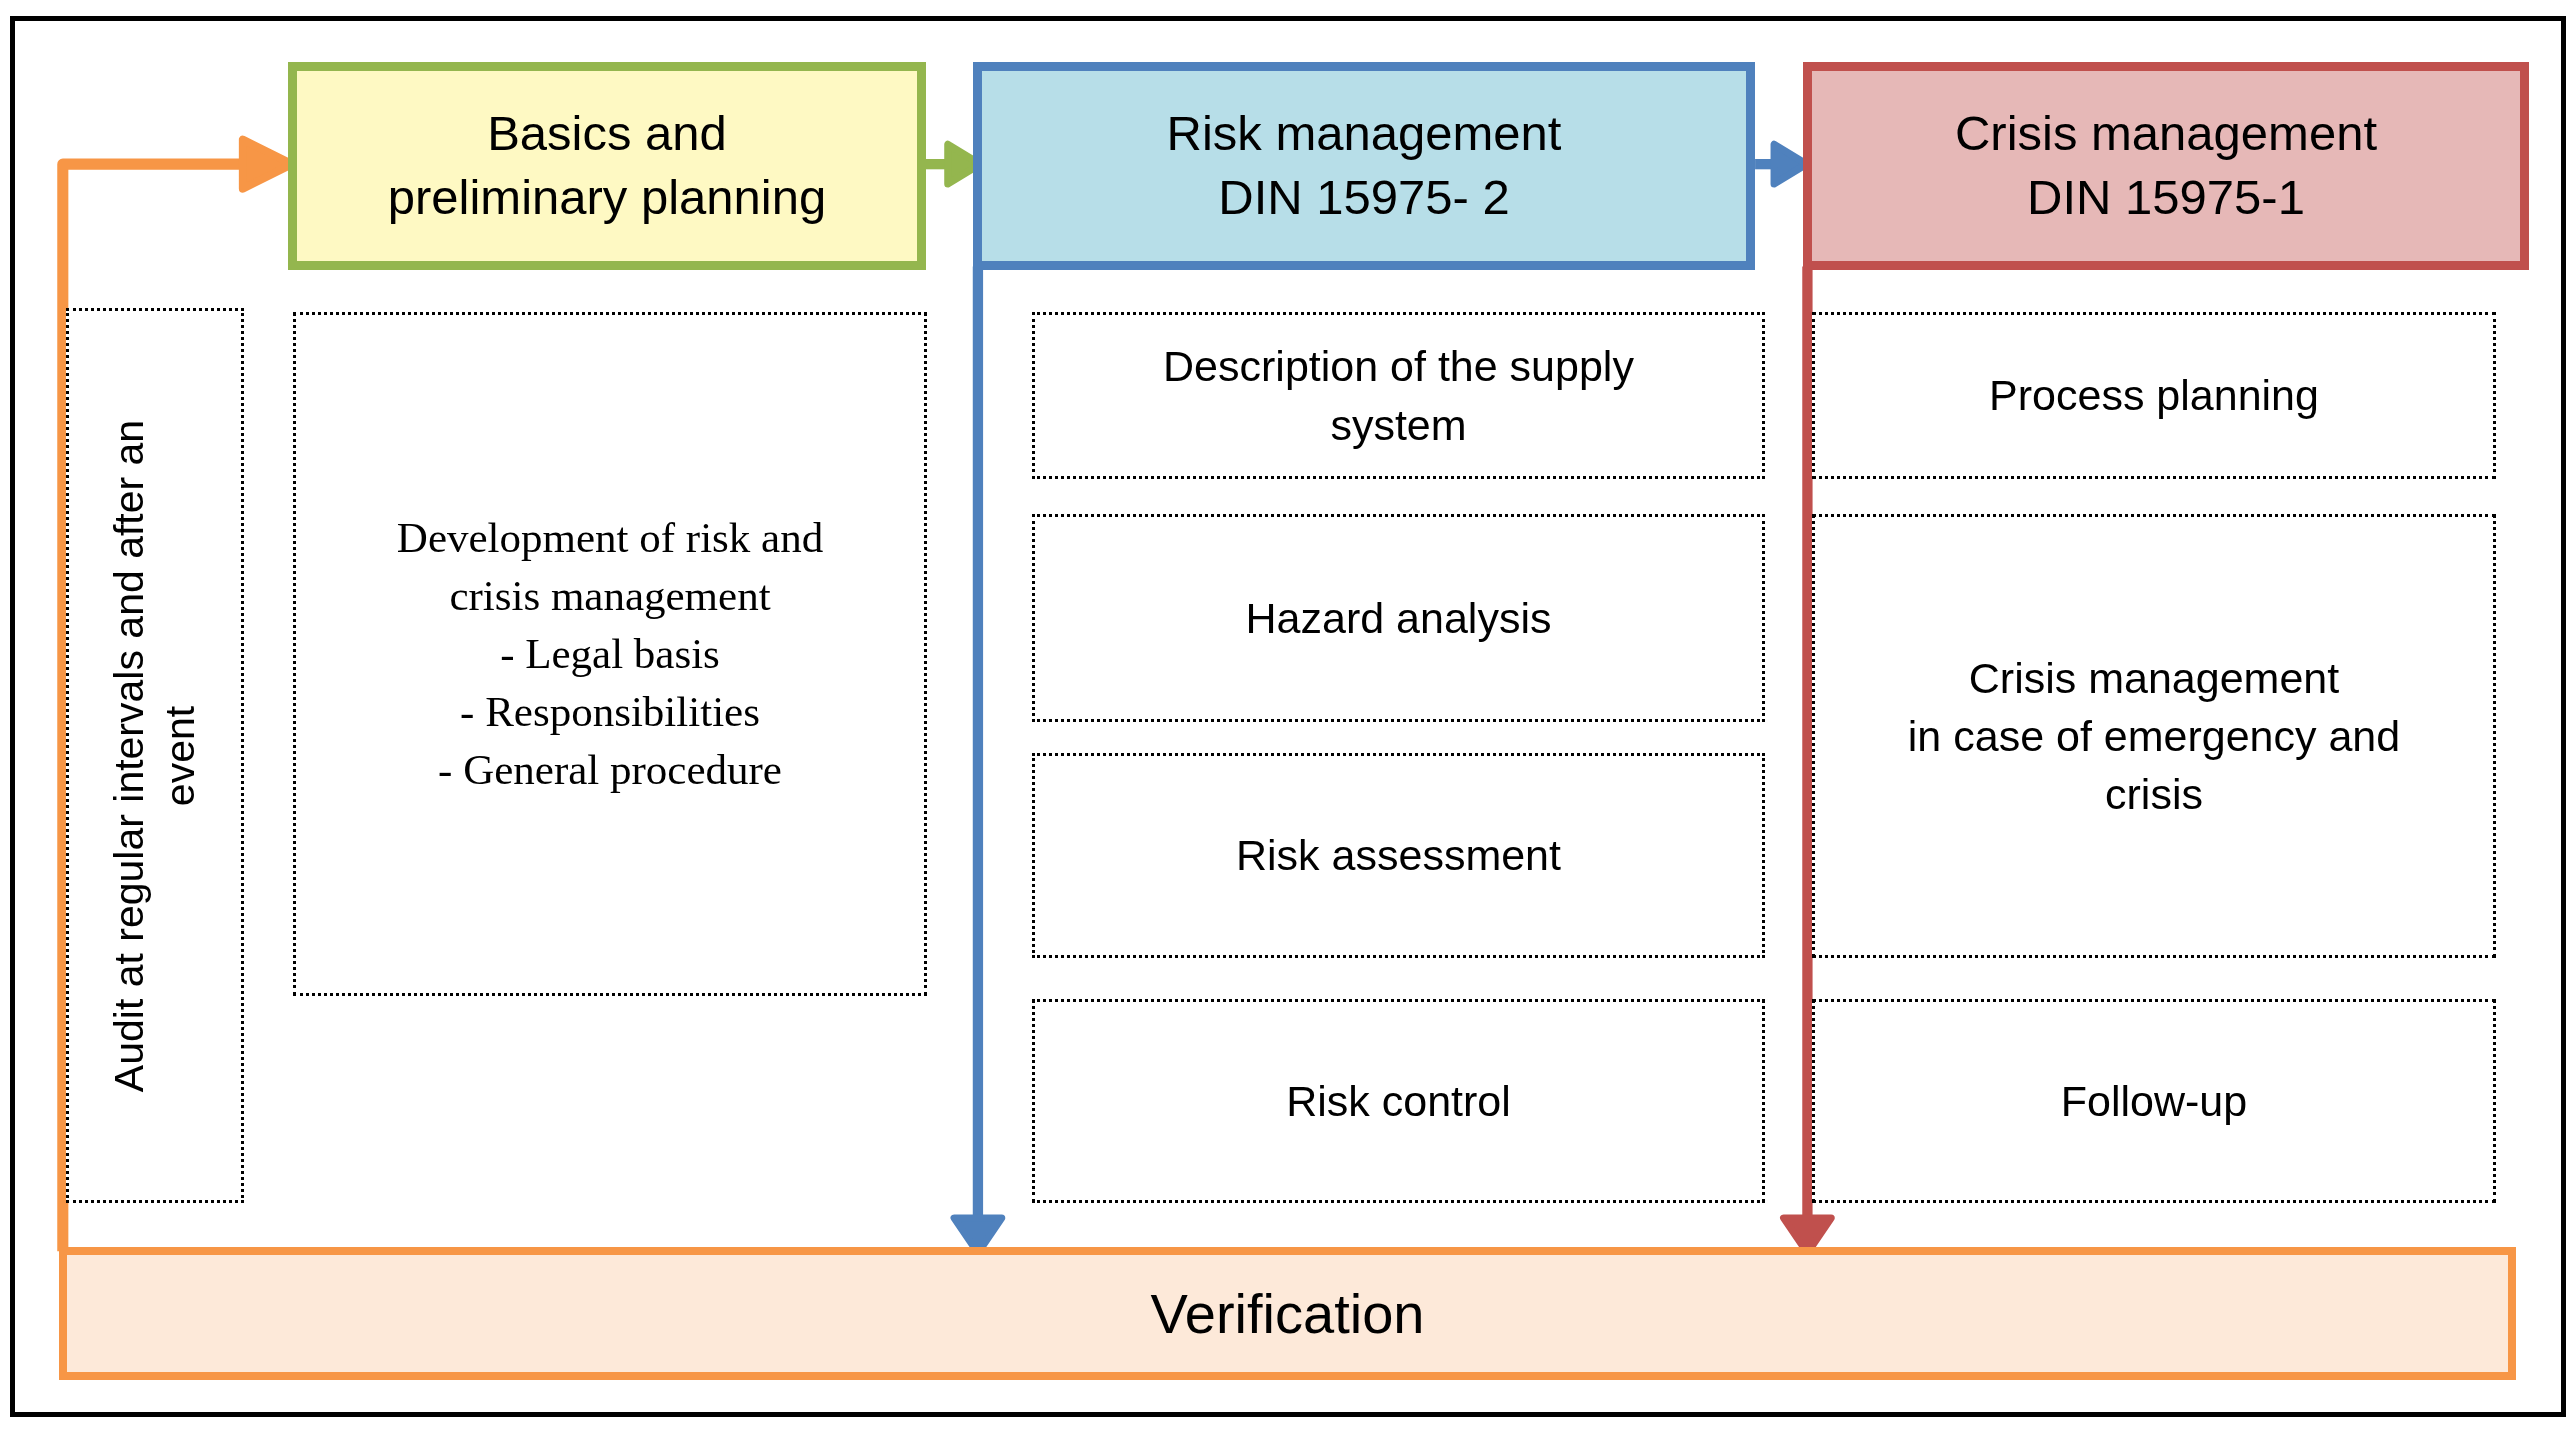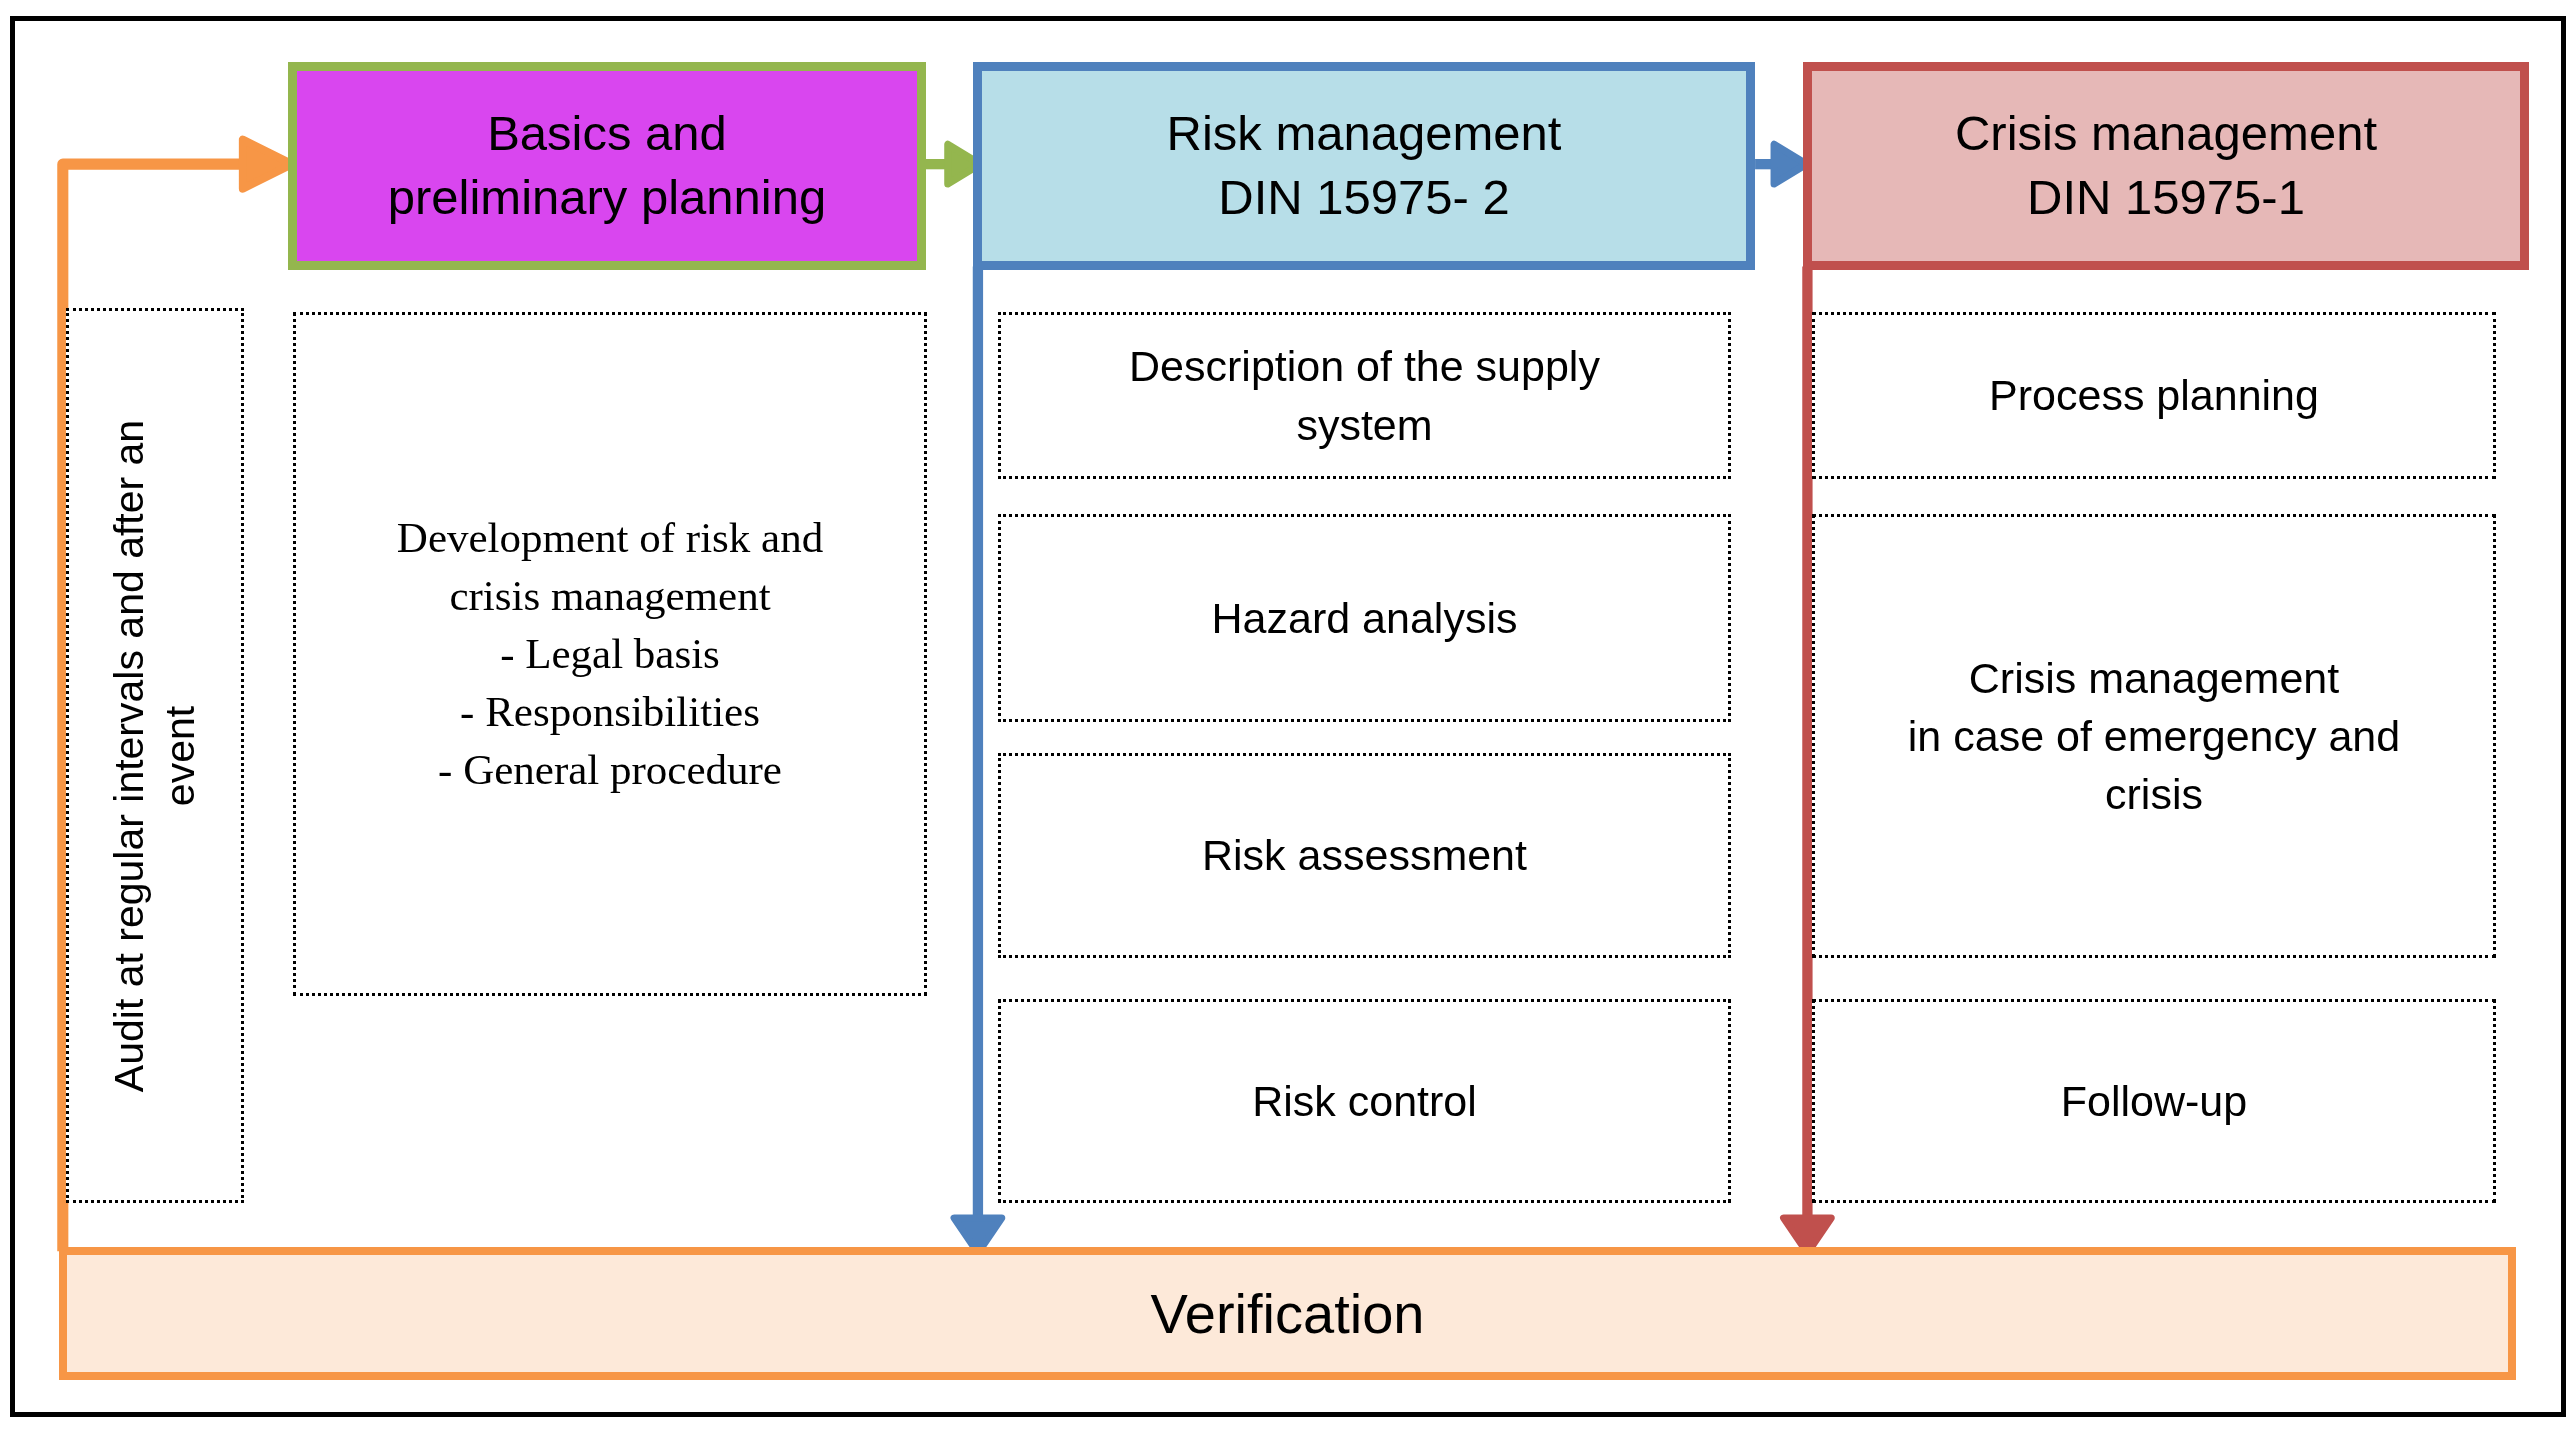--- a/index.html
+++ b/index.html
@@ -11,39 +11,39 @@
   .frame {
     position:absolute; left:10.3px; top:16px; width:2556px; height:1401px;
     border:5.6px solid #000;
   }
   .hdr {
     position:absolute; height:208px; top:62px;
     display:flex; align-items:center; justify-content:center;
     text-align:center; font-size:49px; line-height:1.3; white-space:pre-line;
     z-index:3;
   }
-  .hdr-basics { left:288px; width:638px; border:9.5px solid #94B64E; background:#d946ef; }
+  .hdr-basics { left:288px; width:638px; border:9.5px solid #94B64E; background:#fef9c3; }
   .hdr-risk   { left:973px; width:782px; border:9.5px solid #4F81BD; background:#B7DEE8; }
   .hdr-crisis { left:1803px; width:726px; border:9.5px solid #C0504D; background:#E6B8B7; }
   .dot {
     position:absolute; border:3.2px dotted #000; background:#fff;
     display:flex; align-items:center; justify-content:center;
     text-align:center; font-size:43px; line-height:1.35; white-space:pre-line;
     z-index:2;
   }
   .audit-box { position:absolute; left:66px; top:308px; width:178px; height:895px;
     border:3.2px dotted #000; z-index:2; background:#fff; }
   .vtext {
     position:absolute; left:50%; top:50%; width:895px; height:178px;
     margin-left:-448px; margin-top:-89px; transform:rotate(-90deg);
     display:flex; align-items:center; justify-content:center;
     text-align:center; font-size:41px; line-height:1.25; white-space:pre-line;
   }
   .dev-box  { left:293px;  top:312px;  width:634px; height:684px;font-family:Liberation Serif, serif; }
-  .mid      { left:998px; width:733px; }
+  .mid      { left:1032px; width:733px; }
   .mid-r1   { top:312px;  height:167px; }
   .mid-r2   { top:514px;  height:208px; }
   .mid-r3   { top:753px;  height:205px; }
   .mid-r4   { top:999px; height:204px; }
   .rgt      { left:1812px; width:684px; }
   .rgt-r1   { top:312px;  height:167px; }
   .rgt-r2   { top:514px;  height:444px; }
   .rgt-r4   { top:999px; height:204px;text-align:right; }
   .verify {
     position:absolute; left:59px; top:1247px; width:2457px; height:133px;

